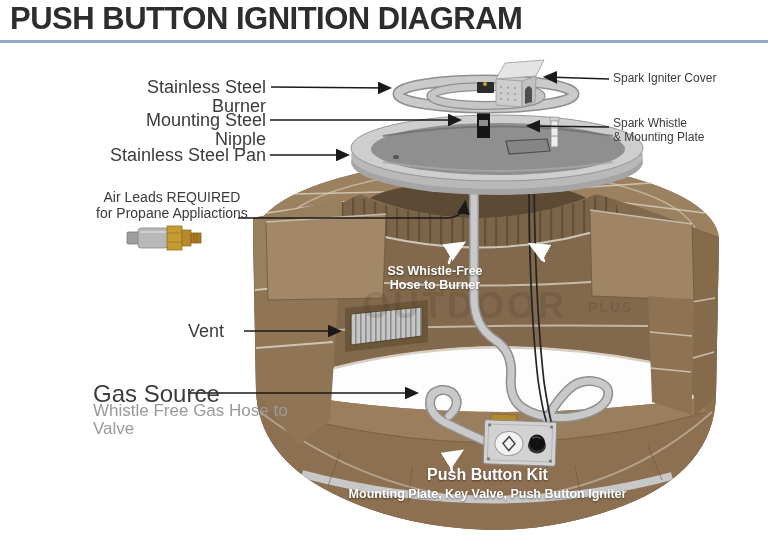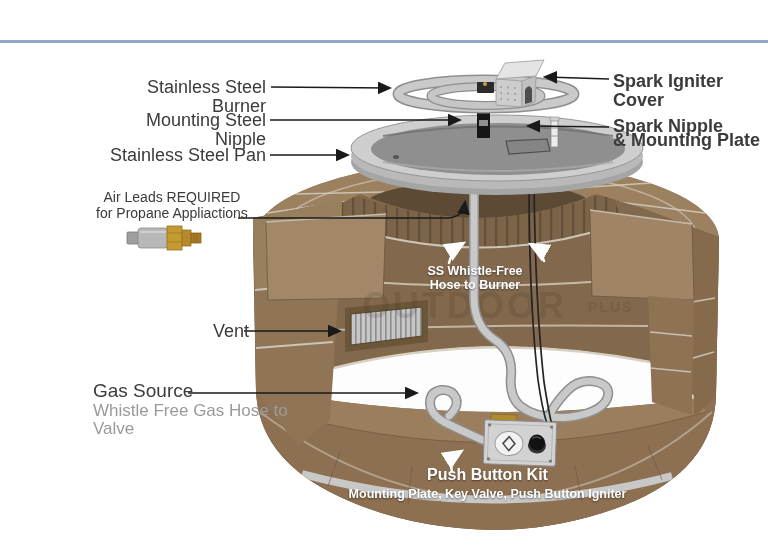--- a/index.html
+++ b/index.html
@@ -6,25 +6,25 @@
   .stage{position:relative;width:768px;height:549px;background:#ffffff;overflow:hidden;
          font-family:"Liberation Sans",sans-serif;}
   .page-title{position:absolute;left:10px;top:1px;font-size:31px;font-weight:800;
          letter-spacing:-0.5px;color:#2d2d2d;white-space:nowrap;}
   .title-underline{position:absolute;left:0;top:40px;width:768px;height:3px;background:#8fa9c9;}
   .lbl{position:absolute;color:#3b3b3b;line-height:1.05;}
   .lbl-main{font-size:18px;}
   .lbl-r{text-align:right;}
   .lbl-c{text-align:center;}
   .lbl-sm{font-size:14px;}
-  .lbl-bold{font-size:18px;font-weight:bold;}
+  .lbl-bold{font-size:12px;font-weight:normal;}
   .lbl-sub{font-size:17px;color:#9a9a9a;}
   .ovl{position:absolute;color:#ffffff;font-weight:bold;text-align:center;
        text-shadow:0 1px 2px rgba(0,0,0,0.45);line-height:1.1;}
-  .ovl-sm{font-size:12.5px;padding-left:40px;}
+  .ovl-sm{font-size:12.5px;}
   .ovl-big{font-size:16px;}
   .ovl-sub{font-size:12.5px;font-weight:bold;text-shadow:0 1px 2px rgba(0,0,0,0.5);}
   svg{position:absolute;left:0;top:0;}
 </style>
 </head>
 <body>
 
 <div class="stage">
 
   <svg width="768" height="549" viewBox="0 0 768 549">
@@ -229,36 +229,37 @@
       <path d="M 609,79 L 546,77" marker-end="url(#ahb)"></path>
       <path d="M 609,127 L 529,126" marker-end="url(#ahb)"></path>
     </g>
     <g fill="none" stroke="#ffffff" stroke-width="2.4" stroke-linecap="round">
       <path d="M 449,263 Q 452,250 462,244" marker-end="url(#ahw)"></path>
       <path d="M 544,261 Q 541,250 532,245" marker-end="url(#ahw)"></path>
       <path d="M 452,472 Q 449,459 460,452" marker-end="url(#ahw)"></path>
     </g>
   </svg>
 
+  <div class="page-title">PUSH BUTTON IGNITION DIAGRAM</div>
   <div class="title-underline"></div>
 
   <div class="lbl lbl-main lbl-r" style="left:90px;top:78px;width:176px;">Stainless Steel Burner</div>
   <div class="lbl lbl-main lbl-r" style="left:90px;top:111px;width:176px;">Mounting Steel Nipple</div>
   <div class="lbl lbl-main lbl-r" style="left:90px;top:146px;width:176px;">Stainless Steel Pan</div>
 
   <div class="lbl lbl-sm lbl-c" style="left:84px;top:190px;width:176px;">Air Leads REQUIRED</div>
   <div class="lbl lbl-sm lbl-c" style="left:84px;top:206px;width:176px;">for Propane Appliactions</div>
 
-  <div class="lbl lbl-main lbl-r" style="left:103px;top:322px;width:146px;">Vent</div>
-
-  <div class="lbl" style="left:93px;top:381px;width:180px;font-size:19px;">Gas Source</div>
+  <div class="lbl lbl-main lbl-r" style="left:78px;top:322px;width:146px;">Vent</div>
+
+  <div class="lbl" style="left:93px;top:381px;width:180px;font-size:24px;">Gas Source</div>
   <div class="lbl lbl-sub" style="left:93px;top:402px;width:200px;">Whistle Free Gas Hose to Valve</div>
 
   <div class="lbl lbl-bold" style="left:613px;top:72px;width:150px;">Spark Igniter Cover</div>
-  <div class="lbl lbl-bold" style="left:613px;top:117px;width:150px;">Spark Nipple</div>
+  <div class="lbl lbl-bold" style="left:613px;top:117px;width:150px;">Spark Whistle</div>
   <div class="lbl lbl-bold" style="left:613px;top:131px;width:150px;">&amp; Mounting Plate</div>
 
   <div class="ovl ovl-sm" style="left:383px;top:265px;width:104px;">SS Whistle-Free</div>
   <div class="ovl ovl-sm" style="left:383px;top:279px;width:104px;">Hose to Burner</div>
 
   <div class="ovl ovl-big" style="left:375px;top:466px;width:225px;">Push Button Kit</div>
   <div class="ovl ovl-sub" style="left:340px;top:488px;width:295px;">Mounting Plate, Key Valve, Push Button Igniter</div>
 </div>
 
 </body></html>

